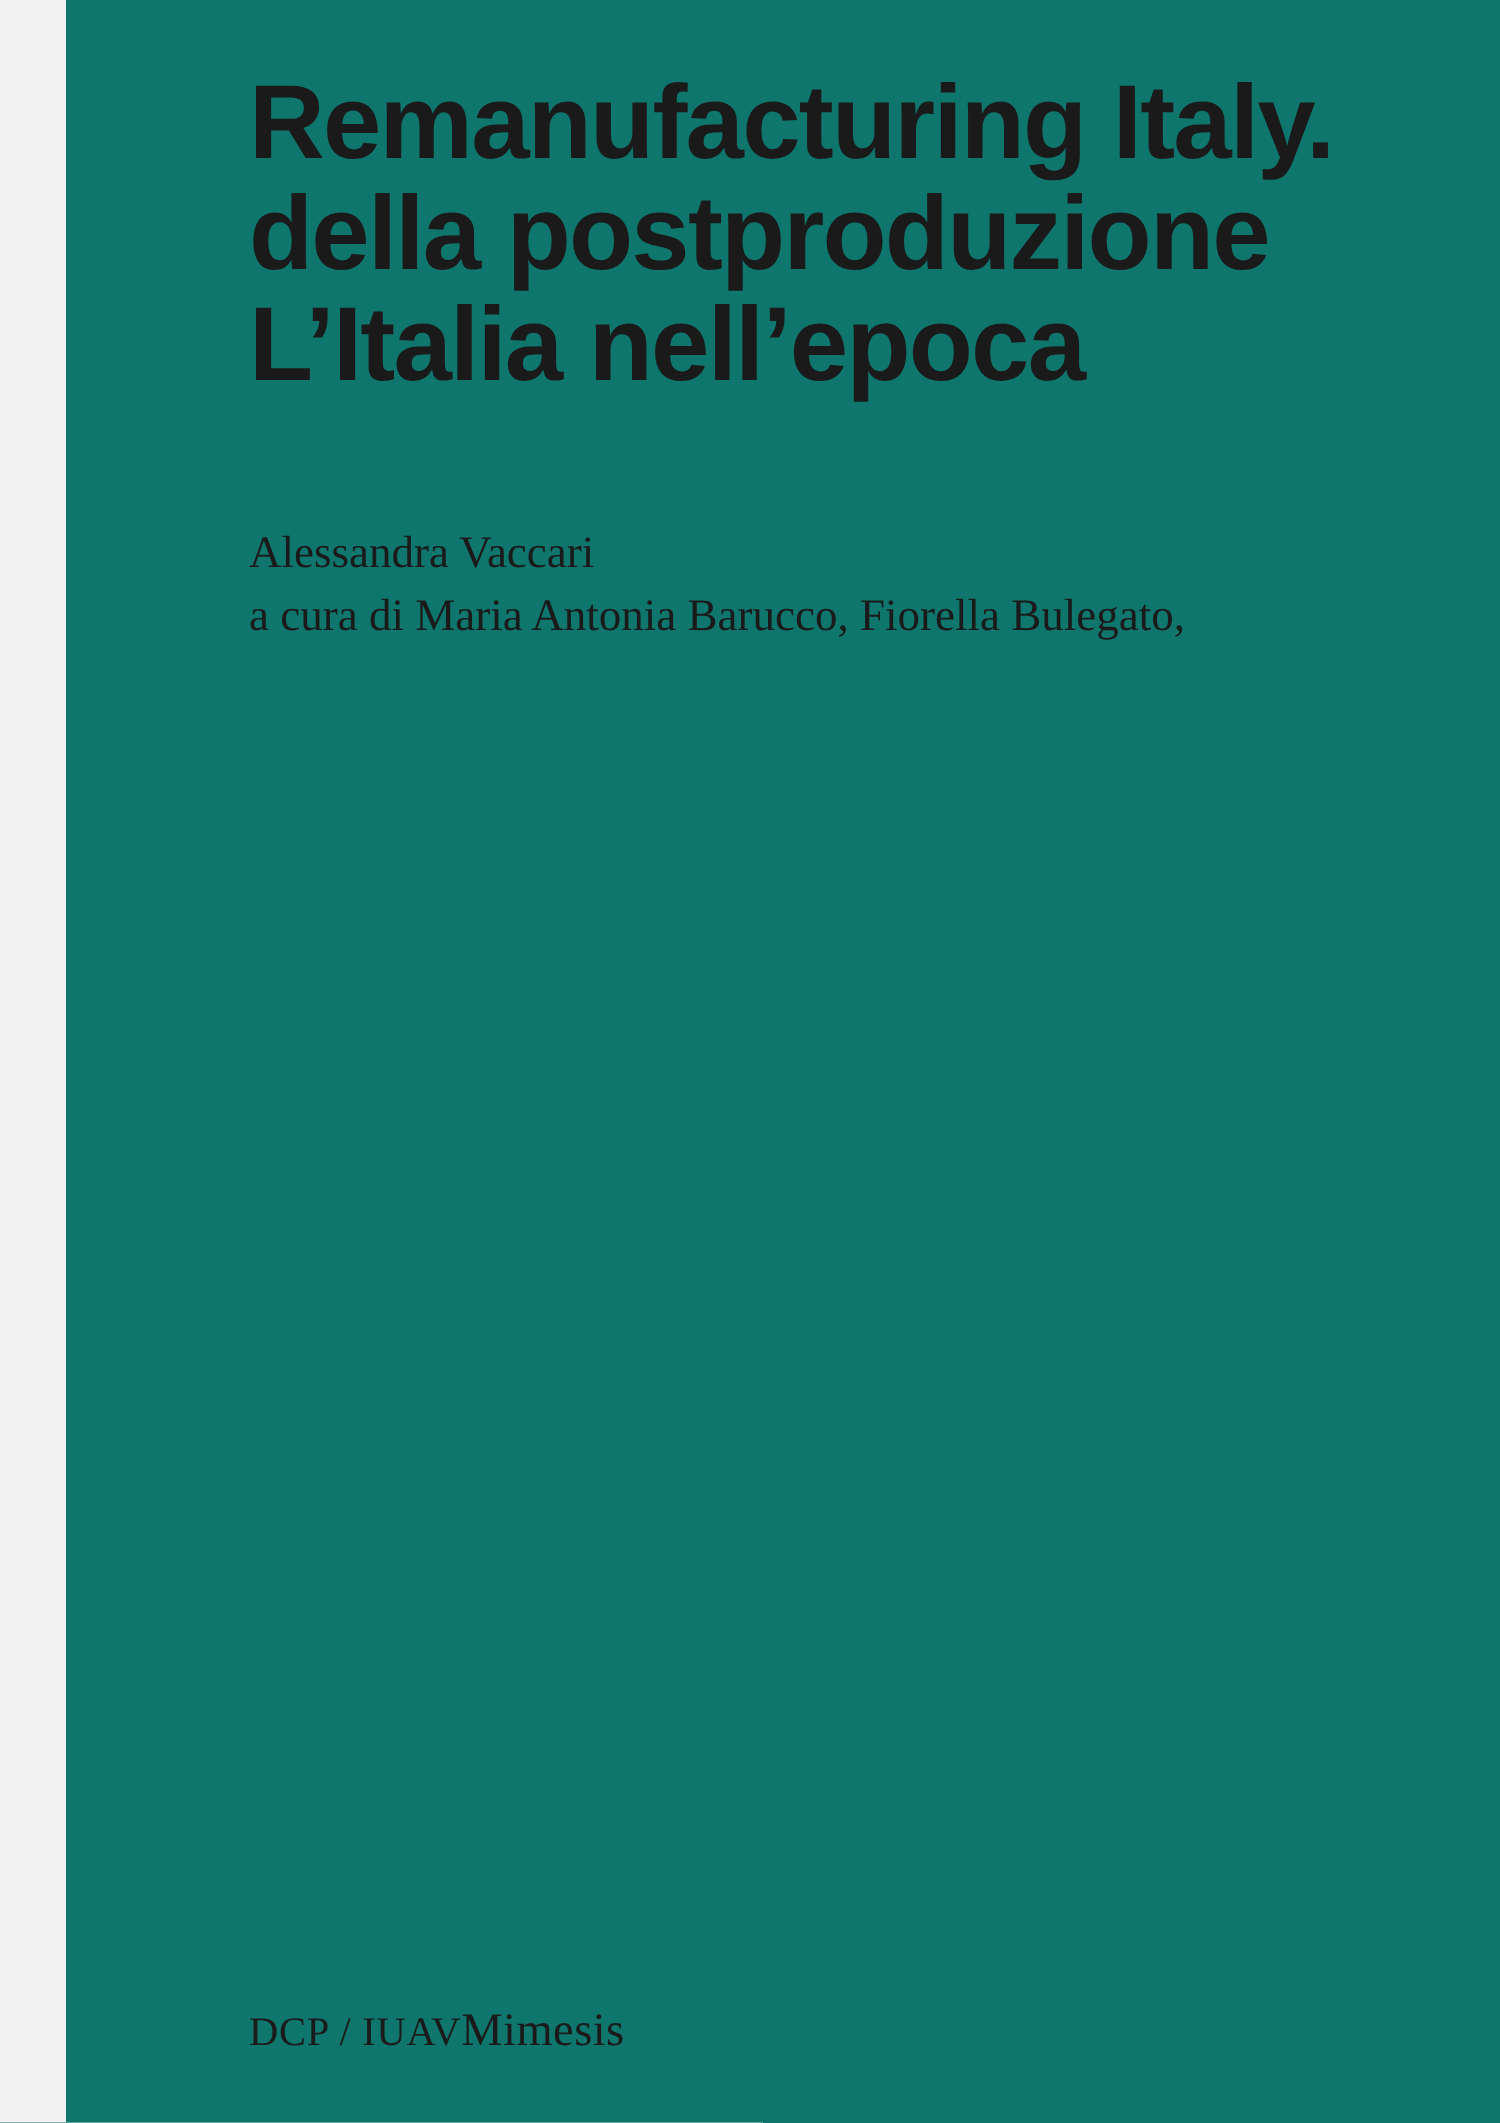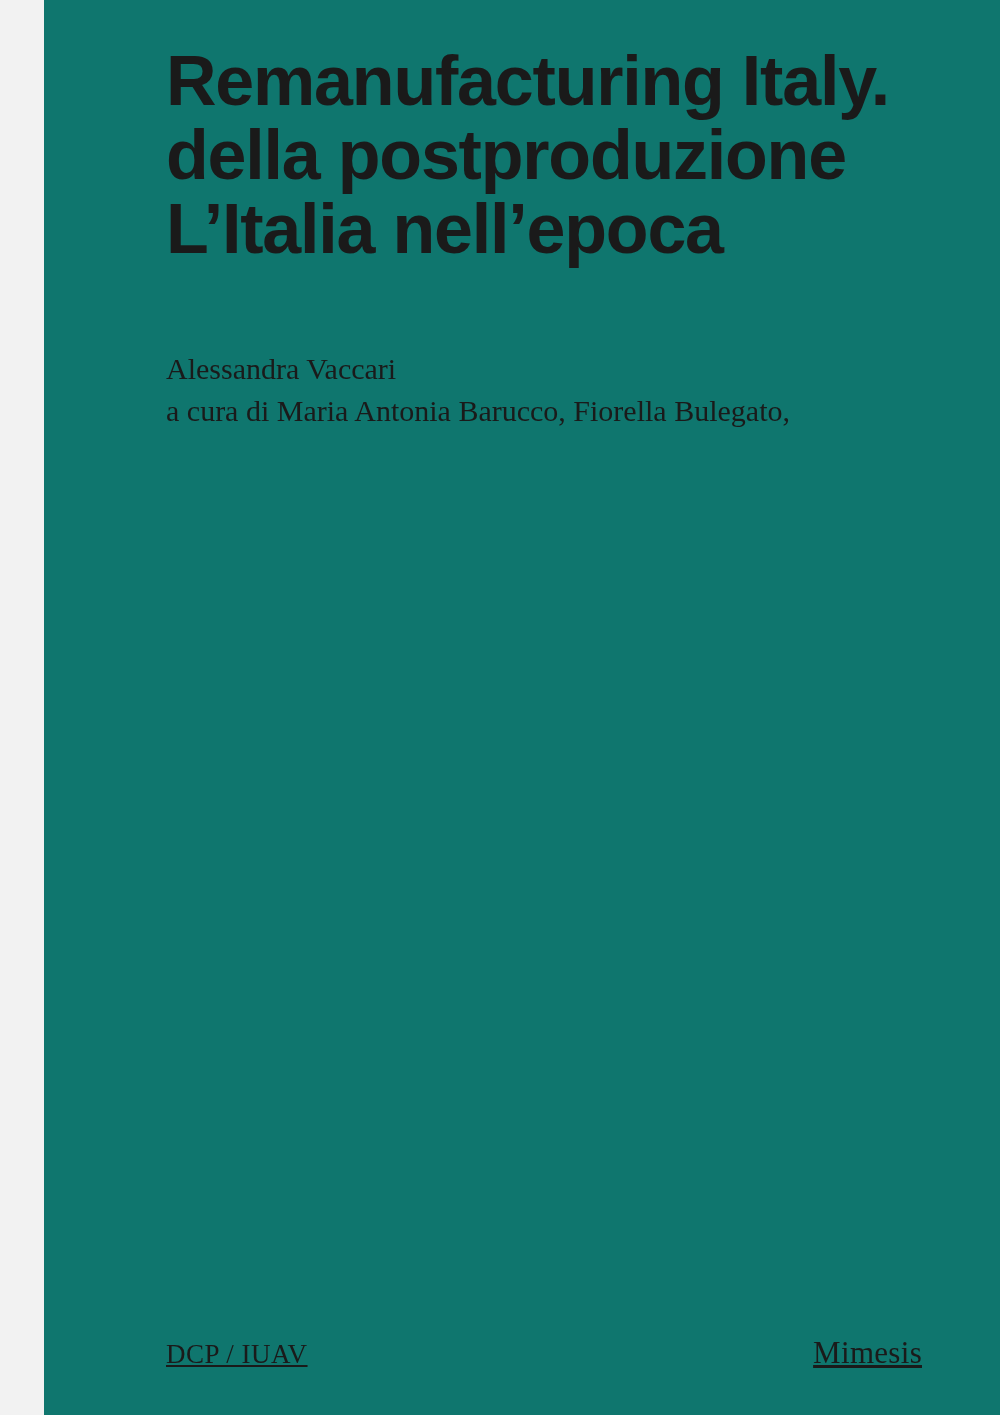--- a/index.html
+++ b/index.html
@@ -49,23 +49,21 @@
     line-height: 42px;
     color: #1a1a1a;
     white-space: nowrap;
   }
   .footer {
     position: absolute;
     left: 122px;
     right: 122px;
     bottom: 44px;
     display: flex;
-    justify-content: space-between;
     align-items: baseline;
-    text-decoration: underline;
   }
   .footer-left {
     font-family: "Liberation Serif", serif;
     font-size: 27px;
     letter-spacing: 0.5px;
     color: #1a1a1a;
   }
   .footer-right {
     font-family: "Liberation Serif", serif;
     font-size: 31px;

